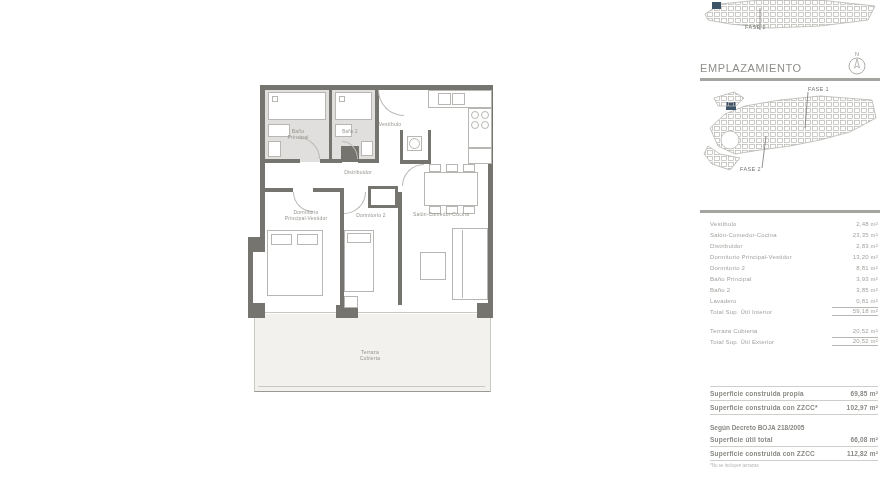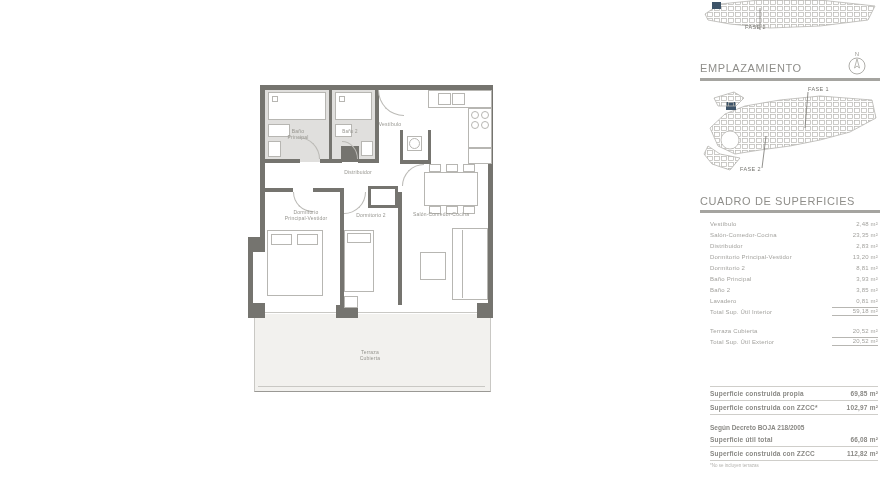--- a/index.html
+++ b/index.html
@@ -170,21 +170,20 @@
       <circle cx="30" cy="56" r="9" fill="#ffffff" stroke="#b6b5b1" stroke-width="0.8"></circle>
       <rect x="26" y="18" width="10" height="8" fill="#3d5368"></rect>
       <polygon points="14,14 34,8 44,14 36,22 18,22" fill="url(#bld)" stroke="#b6b5b1" stroke-width="0.8"></polygon>
       <line x1="108" y1="8" x2="105" y2="44" stroke="#767570" stroke-width="0.8"></line>
       <line x1="62" y1="84" x2="66" y2="52" stroke="#767570" stroke-width="0.8"></line>
     </svg>
     <span class="fase-lbl" style="left:108px;top:2px;">FASE 1</span>
     <span class="fase-lbl" style="left:40px;top:82px;">FASE 2</span>
   </div>
 
-  <div class="sec-title" style="left:3px;top:195px;">CUADRO DE SUPERFICIES</div>
   <div class="sec-rule" style="left:3px;top:210px;width:180px;"></div>
 
   <div class="tbl" style="top:218px;">
     <div class="trow">
       <span>Vestíbulo</span>
       <span class="val">2,48 m²</span>
     </div>
     <div class="trow">
       <span>Salón-Comedor-Cocina</span>
       <span class="val">23,35 m²</span>

